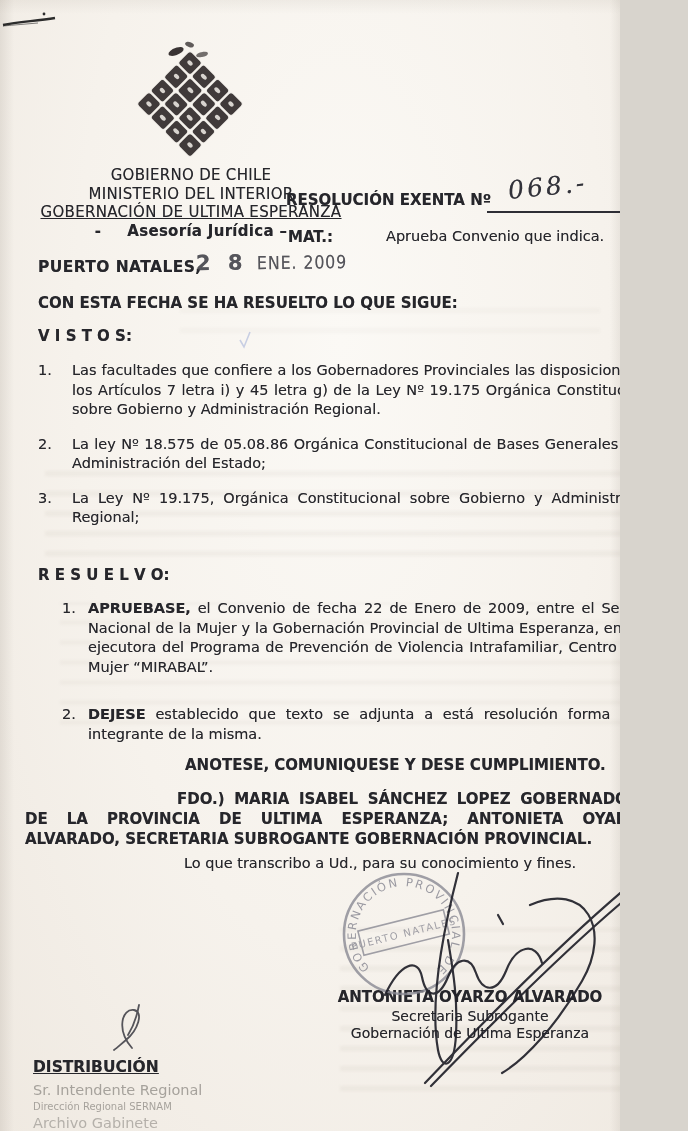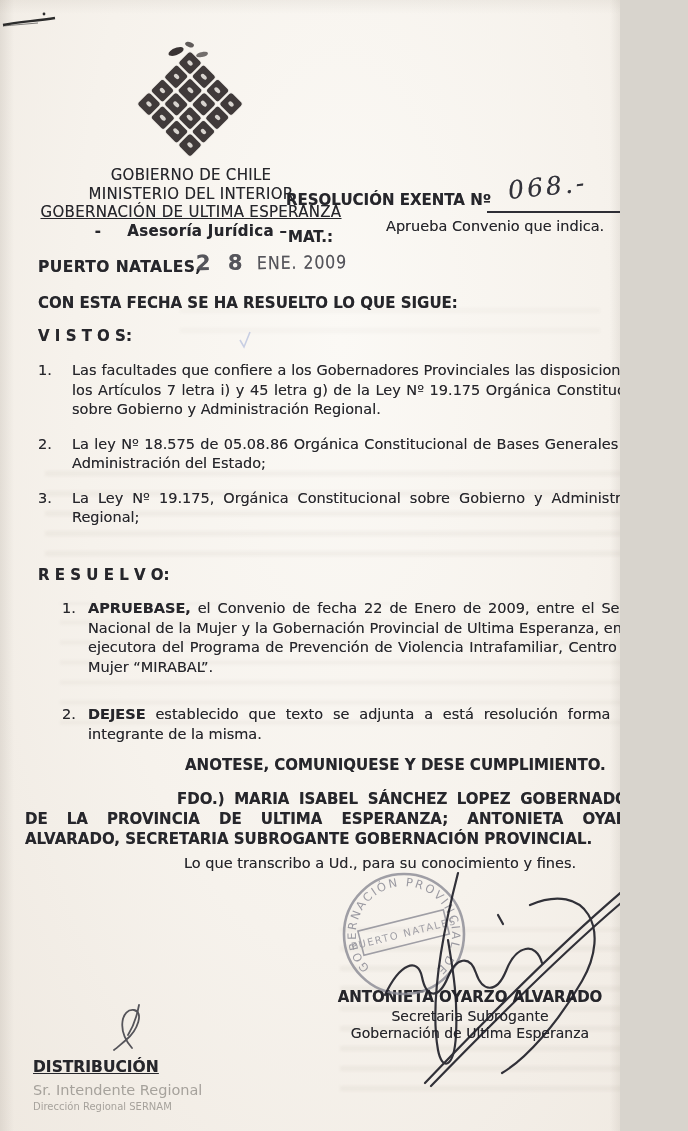--- a/index.html
+++ b/index.html
@@ -96,21 +96,21 @@
       <span class="dash">-</span><span>Asesoría Jurídica –</span>
     </div>
   </div>
 
   <div class="txt b" style="left:286px;top:191px;font-size:15px;">RESOLUCIÓN EXENTA Nº</div>
   <div class="txt hand" style="left:508px;top:172px;font-size:25px;letter-spacing:3px;transform:rotate(-6deg);color:#32323a;">068.-</div>
   <div class="underline-slot" style="left:487px;top:211px;width:160px;"></div>
   <div class="txt b" style="left:653px;top:190px;font-size:16px;font-style:italic;">/</div>
 
   <div class="txt b" style="left:288px;top:228px;font-size:15px;">MAT.:</div>
-  <div class="txt" style="left:386px;top:218px;font-size:14.5px;">Aprueba Convenio que indica.</div>
+  <div class="txt" style="left:386px;top:228px;font-size:14.5px;">Aprueba Convenio que indica.</div>
 
   <div class="txt b" style="left:38px;top:258px;font-size:15.5px;letter-spacing:.4px;">PUERTO NATALES,</div>
   <div class="txt datestamp" style="left:196px;top:250px;">
     <span class="day">2 8</span>
     <span class="rest">ENE. 2009</span>
   </div>
 
   <div class="txt b" style="left:38px;top:294px;font-size:15px;">CON ESTA FECHA SE HA RESUELTO LO QUE SIGUE:</div>
 
   <div class="txt b" style="left:38px;top:327px;font-size:15px;">V I S T O S:</div>
@@ -186,16 +186,17 @@
     <g stroke="#3a3a42" stroke-width="1.8" fill="none" stroke-linecap="round">
       <path d="M40,48 C24,30 30,8 42,10 C52,12 46,30 34,40 C28,45 25,48 22,50"></path>
       <path d="M47,5 C45,16 41,27 36,35"></path>
     </g>
   </svg>
 
   <div class="txt" style="left:33px;top:1043px;">
     <div class="b" style="font-size:15.5px;text-decoration:underline;margin-top:15px;">DISTRIBUCIÓN</div>
     <div class="gray" style="font-size:14.5px;line-height:16.5px;margin-top:6px;">Sr. Intendente Regional</div>
     <div class="gray" style="font-size:10px;line-height:16.5px;">Dirección Regional SERNAM</div>
+    <div class="gray" style="font-size:14.5px;line-height:16.5px;opacity:.8;">Archivo Gabinete</div>
 
   </div>
 
 </div>
 
 </body></html>

